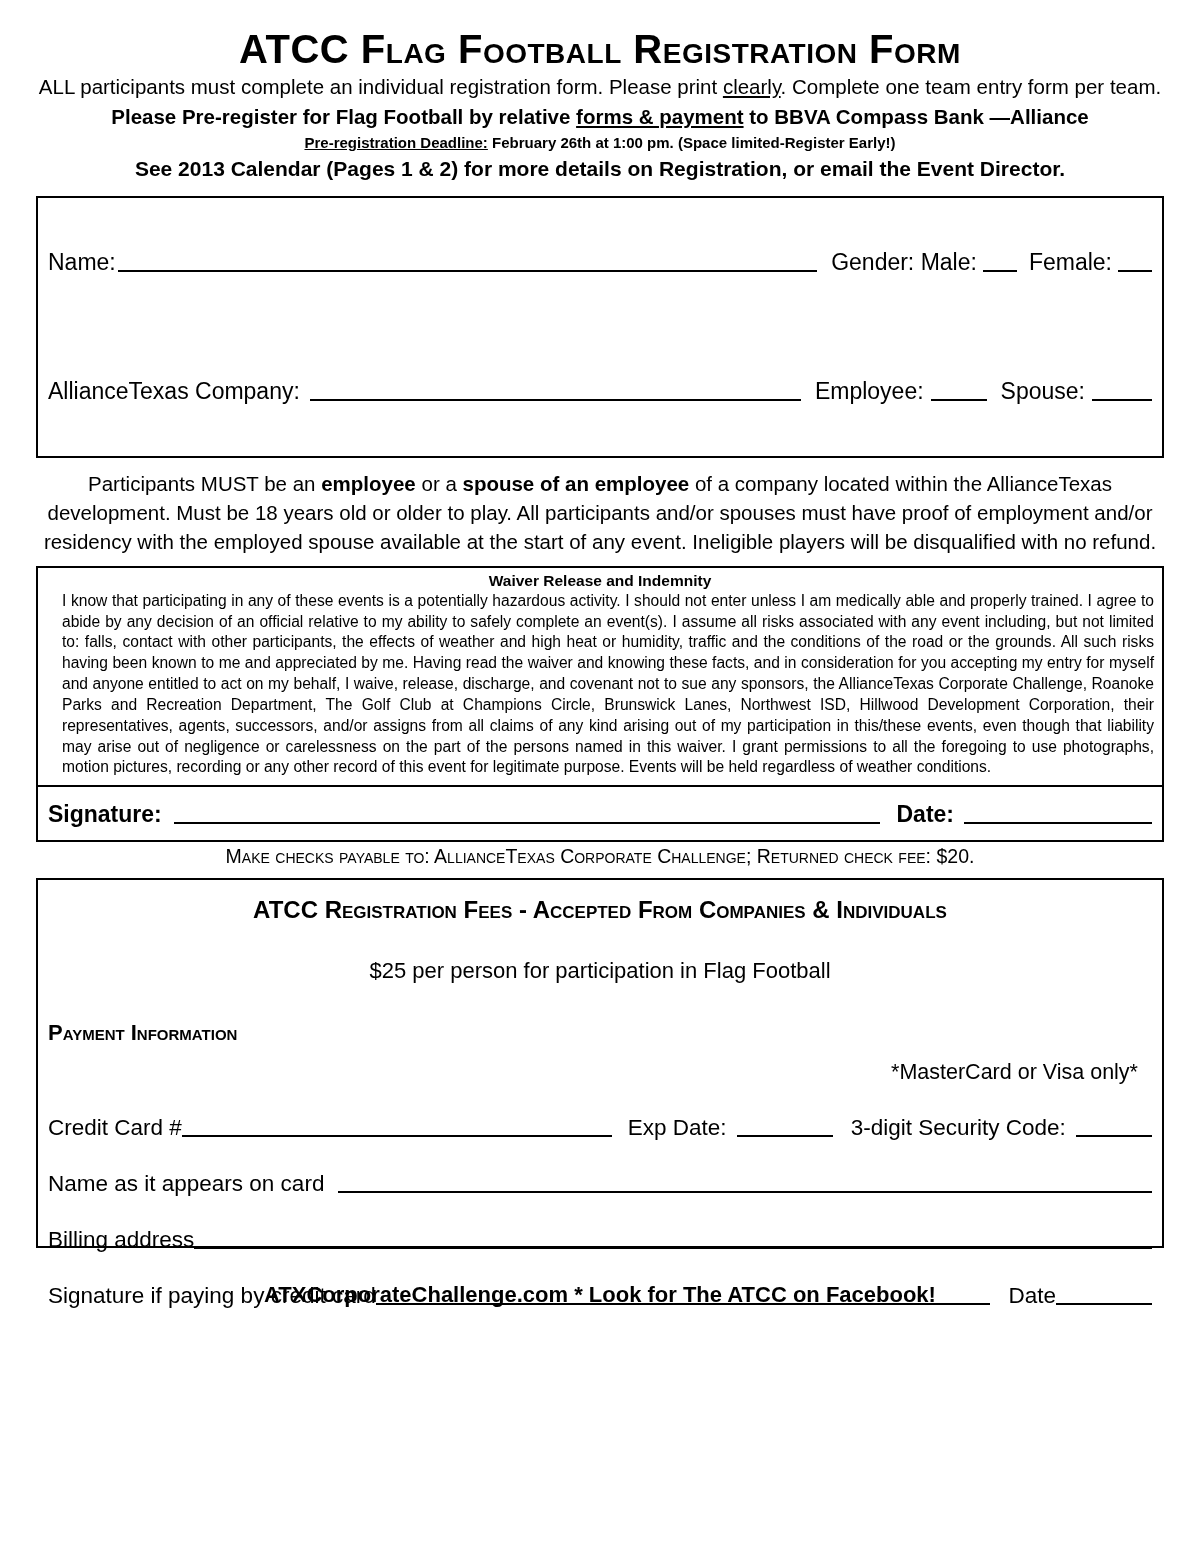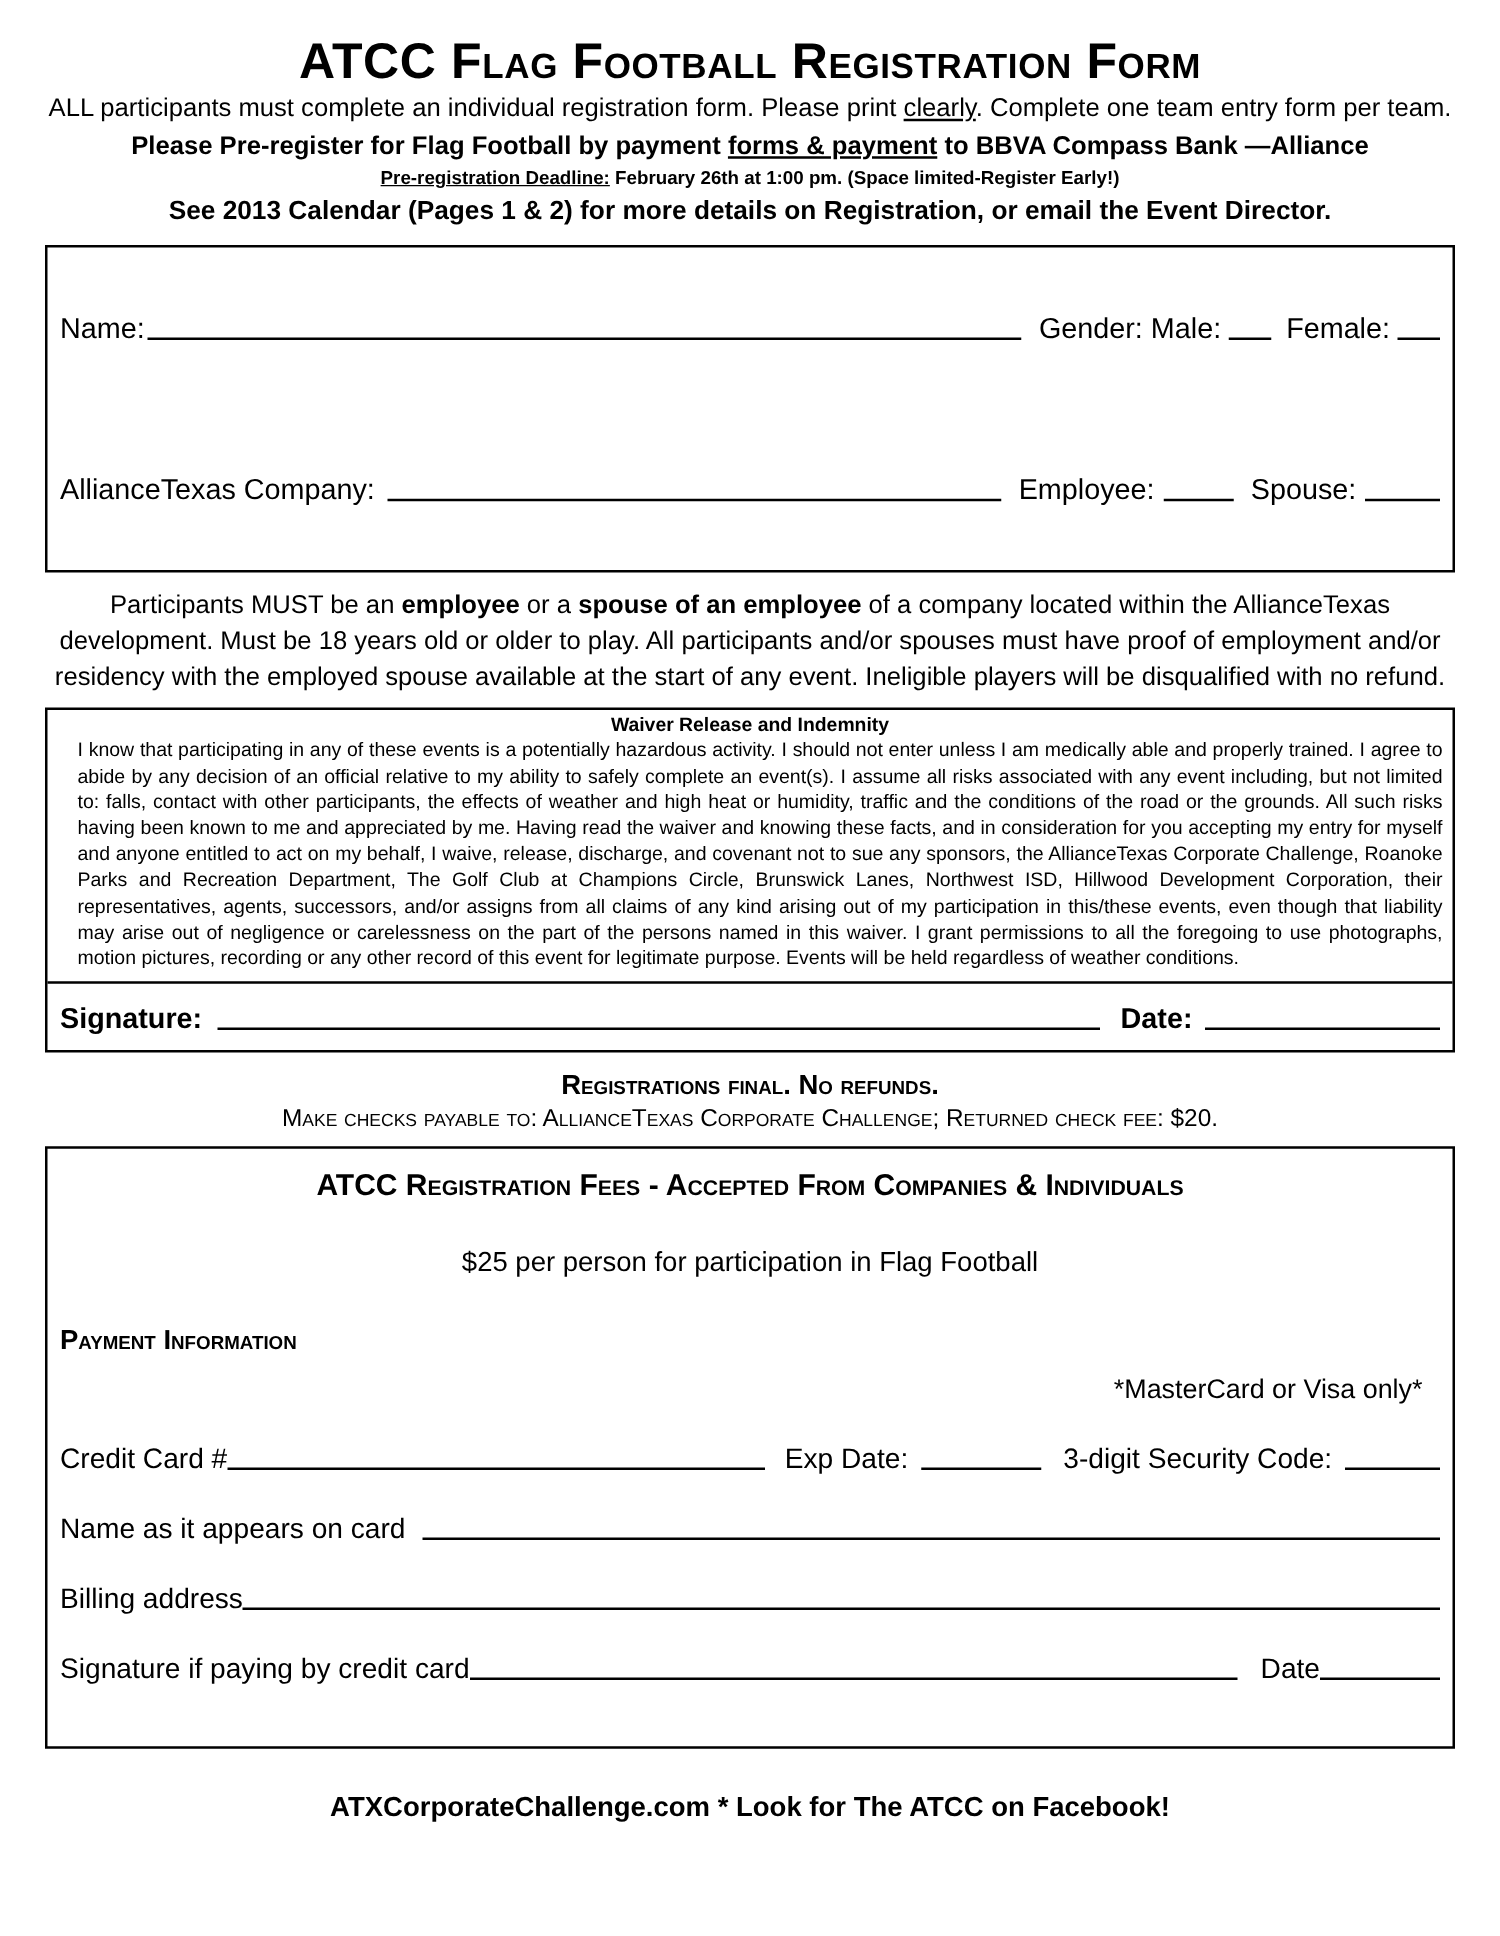--- a/index.html
+++ b/index.html
@@ -118,21 +118,21 @@
   .checks-line {
     text-align: center;
     font-variant: small-caps;
     font-size: 19.5px;
     margin-top: 3px;
   }
 
   
   .fees-box {
     margin-top: 10px;
-    height: 482px;
+    height: 370px;
     padding: 10px 10px 0 10px;
     box-sizing: border-box;
   }
   .fees-title {
     text-align: center;
     font-variant: small-caps;
     font-weight: bold;
     font-size: 24px;
     margin-top: 6px;
   }
@@ -189,21 +189,21 @@
 
 <div class="page">
 
   <div class="doc-title">ATCC Flag Football Registration Form</div>
 
   <div class="subline sub1">
     <span>ALL participants must complete an individual registration form.  Please print </span><span class="u">clearly</span><span>. Complete one team entry form per team.</span>
   </div>
 
   <div class="subline sub2">
-    <span>Please Pre-register for Flag Football by payment </span><span class="u">forms &amp; payment</span><span> to BBVA Compass Bank —Alliance</span>
+    <span>Please Pre-register for Flag Football by relative </span><span class="u">forms &amp; payment</span><span> to BBVA Compass Bank —Alliance</span>
   </div>
 
   <div class="subline sub3">
     <span class="u">Pre-registration Deadline:</span><span> February 26th at 1:00 pm.  (Space limited-Register Early!)</span>
   </div>
 
   <div class="subline sub4">See 2013 Calendar (Pages 1 &amp; 2) for more details on Registration, or email the Event Director.</div>
 
   <div class="box info-box">
 
@@ -239,21 +239,20 @@
     <div class="waiver-divider"></div>
 
     <div class="sig-row">
       <span class="lbl">Signature:</span>
       <span class="fill grow" style="margin-left:12px;"></span>
       <span class="lbl" style="padding-left:16px;">Date:</span>
       <span class="fill" style="width:188px;margin-left:10px;"></span>
     </div>
   </div>
 
-  <div class="final-line">Registrations final. No refunds.</div>
   <div class="checks-line">Make checks payable to: AllianceTexas Corporate Challenge; Returned check fee: $20.</div>
 
   <div class="box fees-box">
 
     <div class="fees-title">ATCC Registration Fees - Accepted From Companies &amp; Individuals</div>
     <div class="fees-price">$25 per person for participation in Flag Football</div>
     <div class="pay-title">Payment Information</div>
     <div class="mc-note">*MasterCard or Visa only*</div>
 
 

